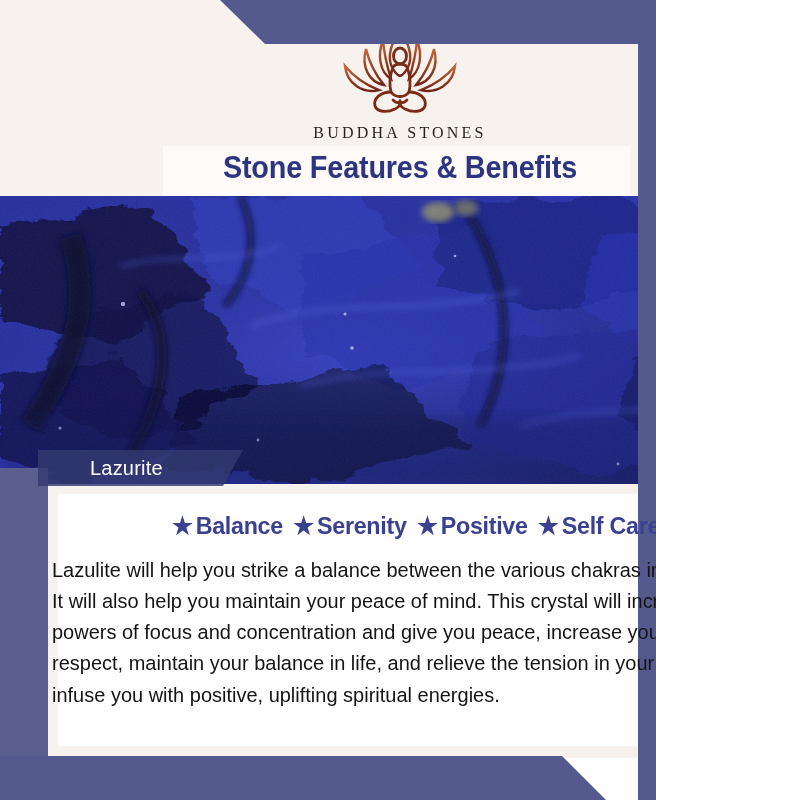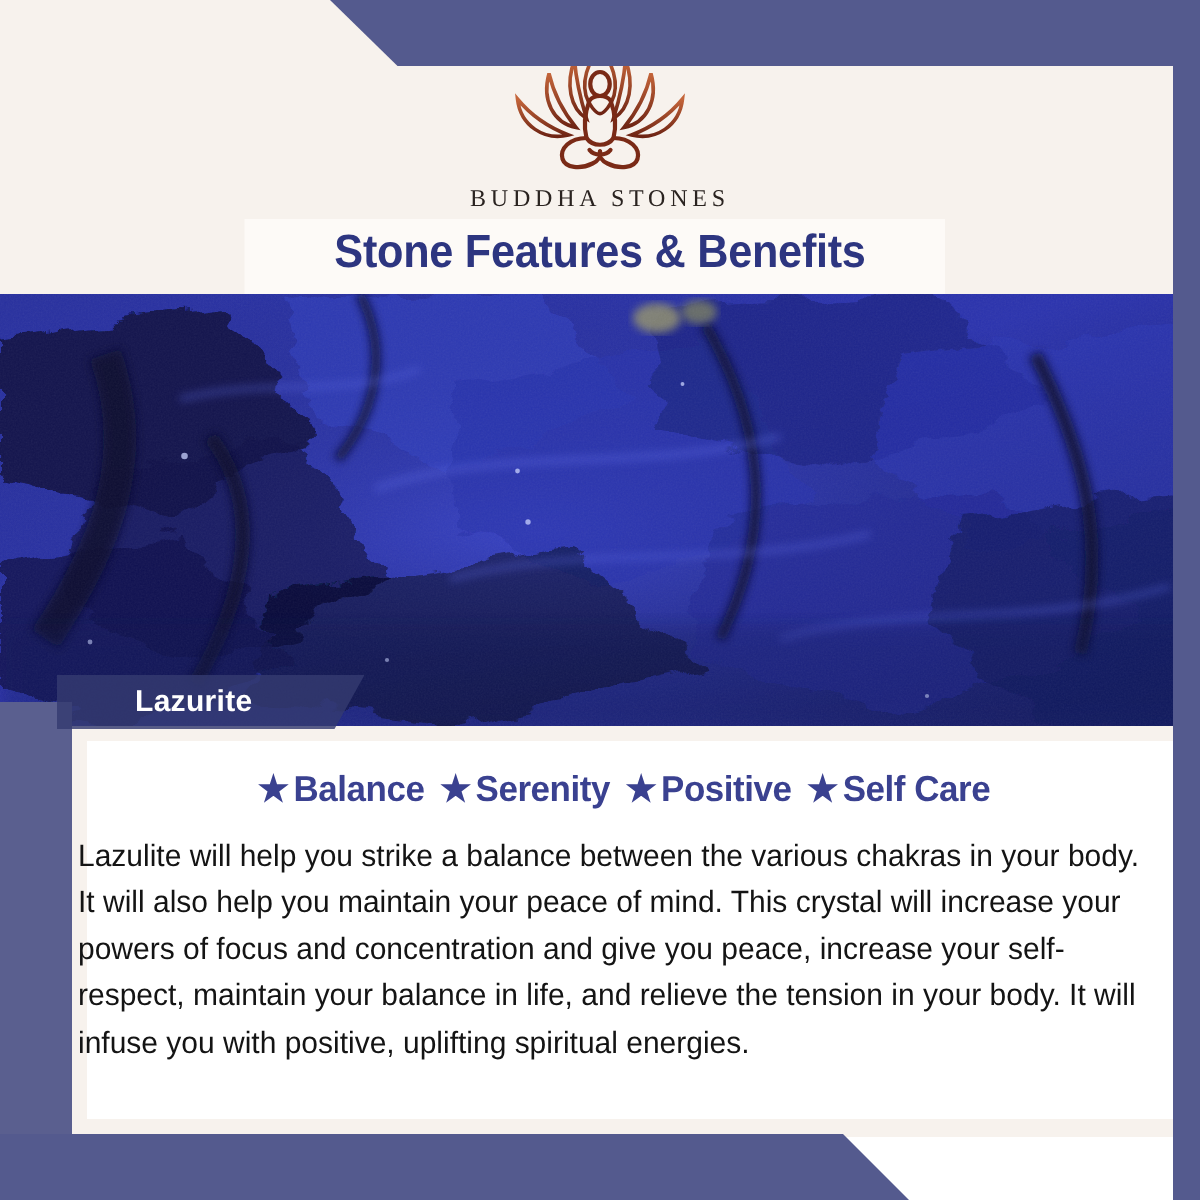--- a/index.html
+++ b/index.html
@@ -2,21 +2,21 @@
 <html><head>
 <meta charset="utf-8">
 <style>
   html, body {
     margin: 0;
     padding: 0;
     background: #ffffff;
   }
   #page {
     position: relative;
-    width: 800px;
+    width: 656px;
     height: 800px;
     overflow: hidden;
     background: #f6f1ec;
     font-family: "Liberation Sans", sans-serif;
   }
 
   
   .frame-top {
     position: absolute;
     top: 0; left: 0;
@@ -117,21 +117,21 @@
     top: 450px; left: 38px;
     width: 205px; height: 36px;
     background: rgba(52,58,112,0.82);
     clip-path: polygon(0 0, 205px 0, 185px 36px, 0 36px);
     z-index: 5;
   }
   .stone-banner-label {
     position: absolute;
     top: 457px; left: 90px;
     font-size: 20px;
-    font-weight: 700;
+    font-weight: 400;
     color: #ffffff;
     letter-spacing: 0.2px;
     z-index: 6;
   }
 
   
   .content {
     position: absolute;
     top: 484px; left: 0;
     width: 800px; height: 316px;

